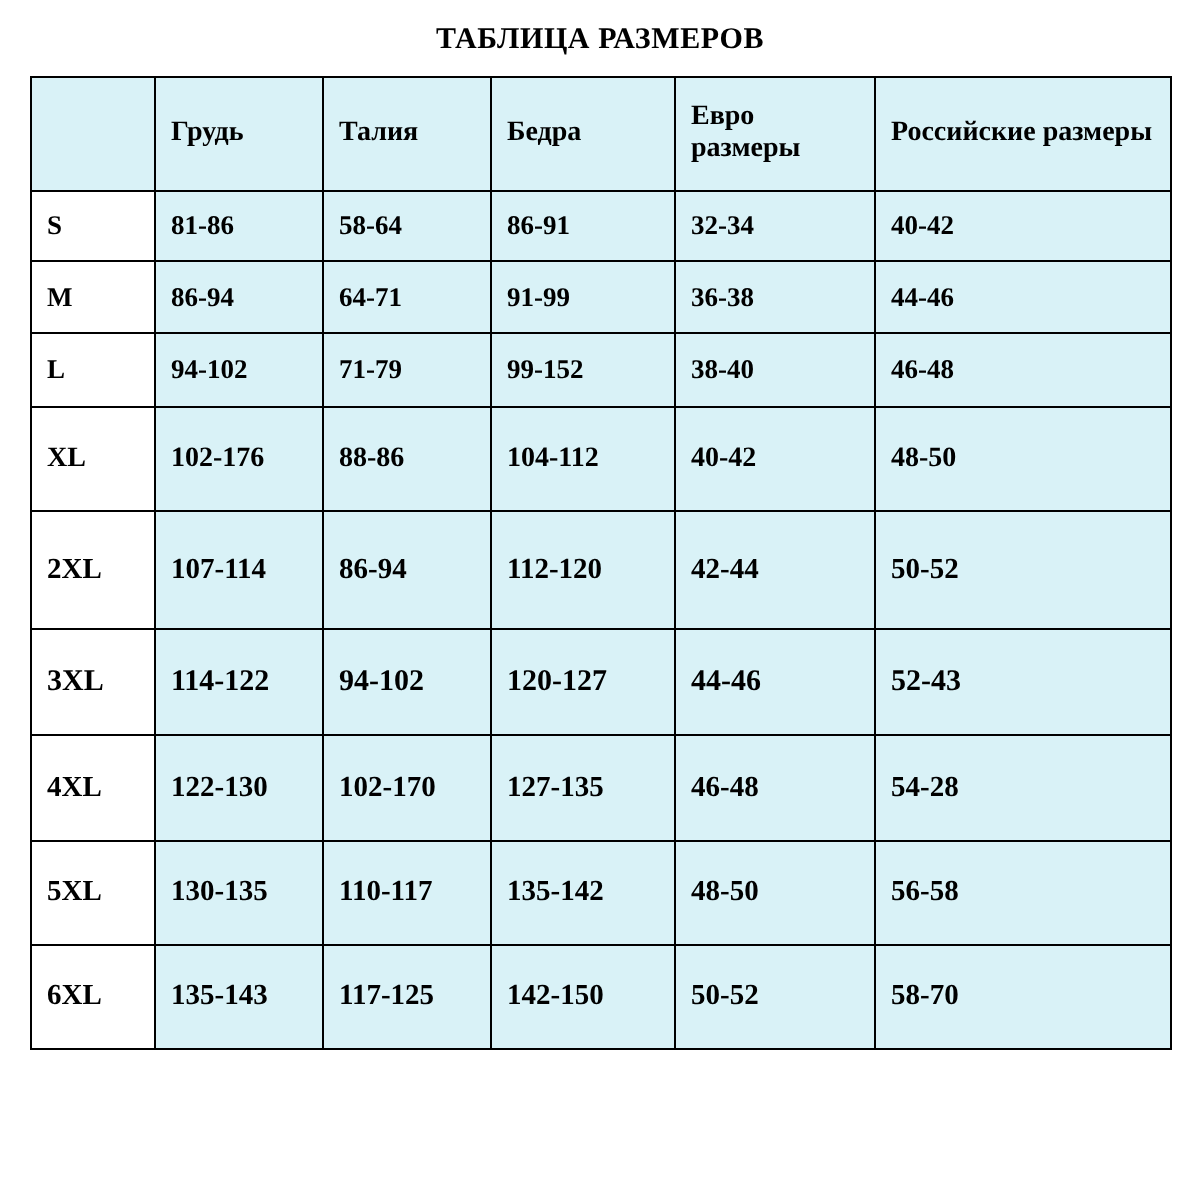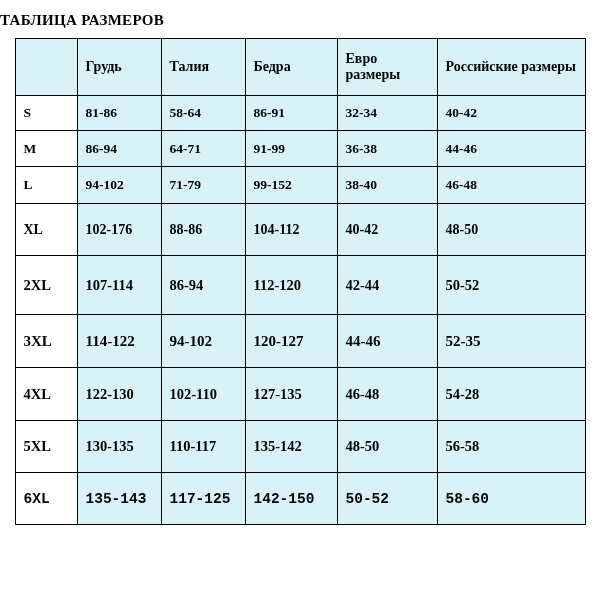--- a/index.html
+++ b/index.html
@@ -14,21 +14,21 @@
     color: #000000;
   }
   .page {
     width: 600px;
     height: 600px;
     box-sizing: border-box;
     position: relative;
     background: #ffffff;
   }
   .title {
-    text-align: left;
+    text-align: center;
     font-family: "Liberation Serif", serif;
     font-weight: bold;
     font-size: 15px;
     letter-spacing: 0.3px;
     padding-top: 12px;
     padding-bottom: 9px;
   }
   table.size-table {
     border-collapse: collapse;
     width: 570px;
@@ -74,21 +74,21 @@
   col.c5 { width: 148px; }
 
   tbody tr.r0 td { height: 34px; font-size: 13.5px; }
   tbody tr.r1 td { height: 35px; font-size: 13.5px; }
   tbody tr.r2 td { height: 36px; font-size: 13.5px; }
   tbody tr.r3 td { height: 51px; font-size: 14px; }
   tbody tr.r4 td { height: 58px; font-size: 14.5px; margin-left: 34px; }
   tbody tr.r5 td { height: 52px; font-size: 15px; }
   tbody tr.r6 td { height: 52px; font-size: 14.5px; }
   tbody tr.r7 td { height: 51px; font-size: 14.5px; font-family: Liberation Serif, serif; }
-  tbody tr.r8 td { height: 51px; font-size: 14.5px; font-family: Liberation Mono, monospace; }
+  tbody tr.r8 td { height: 51px; font-size: 14.5px; }
 
   .cell-ru { font-size: 14px; }
 </style>
 </head>
 <body>
 
 <div class="page">
 
   <div class="title">ТАБЛИЦА РАЗМЕРОВ</div>
 
@@ -151,42 +151,42 @@
         <td>112-120</td>
         <td>42-44</td>
         <td class="cell-ru">50-52</td>
       </tr>
       <tr class="r5">
         <td class="size-label">3XL</td>
         <td>114-122</td>
         <td>94-102</td>
         <td>120-127</td>
         <td>44-46</td>
-        <td class="cell-ru">52-35</td>
+        <td class="cell-ru">52-43</td>
       </tr>
       <tr class="r6">
         <td class="size-label">4XL</td>
         <td>122-130</td>
-        <td>102-110</td>
+        <td>102-170</td>
         <td>127-135</td>
         <td>46-48</td>
         <td class="cell-ru">54-28</td>
       </tr>
       <tr class="r7">
         <td class="size-label">5XL</td>
         <td>130-135</td>
         <td>110-117</td>
         <td>135-142</td>
         <td>48-50</td>
         <td class="cell-ru">56-58</td>
       </tr>
       <tr class="r8">
         <td class="size-label">6XL</td>
         <td>135-143</td>
         <td>117-125</td>
         <td>142-150</td>
         <td>50-52</td>
-        <td class="cell-ru">58-60</td>
+        <td class="cell-ru">58-70</td>
       </tr>
     </tbody>
   </table>
 
 </div>
 
 </body></html>

